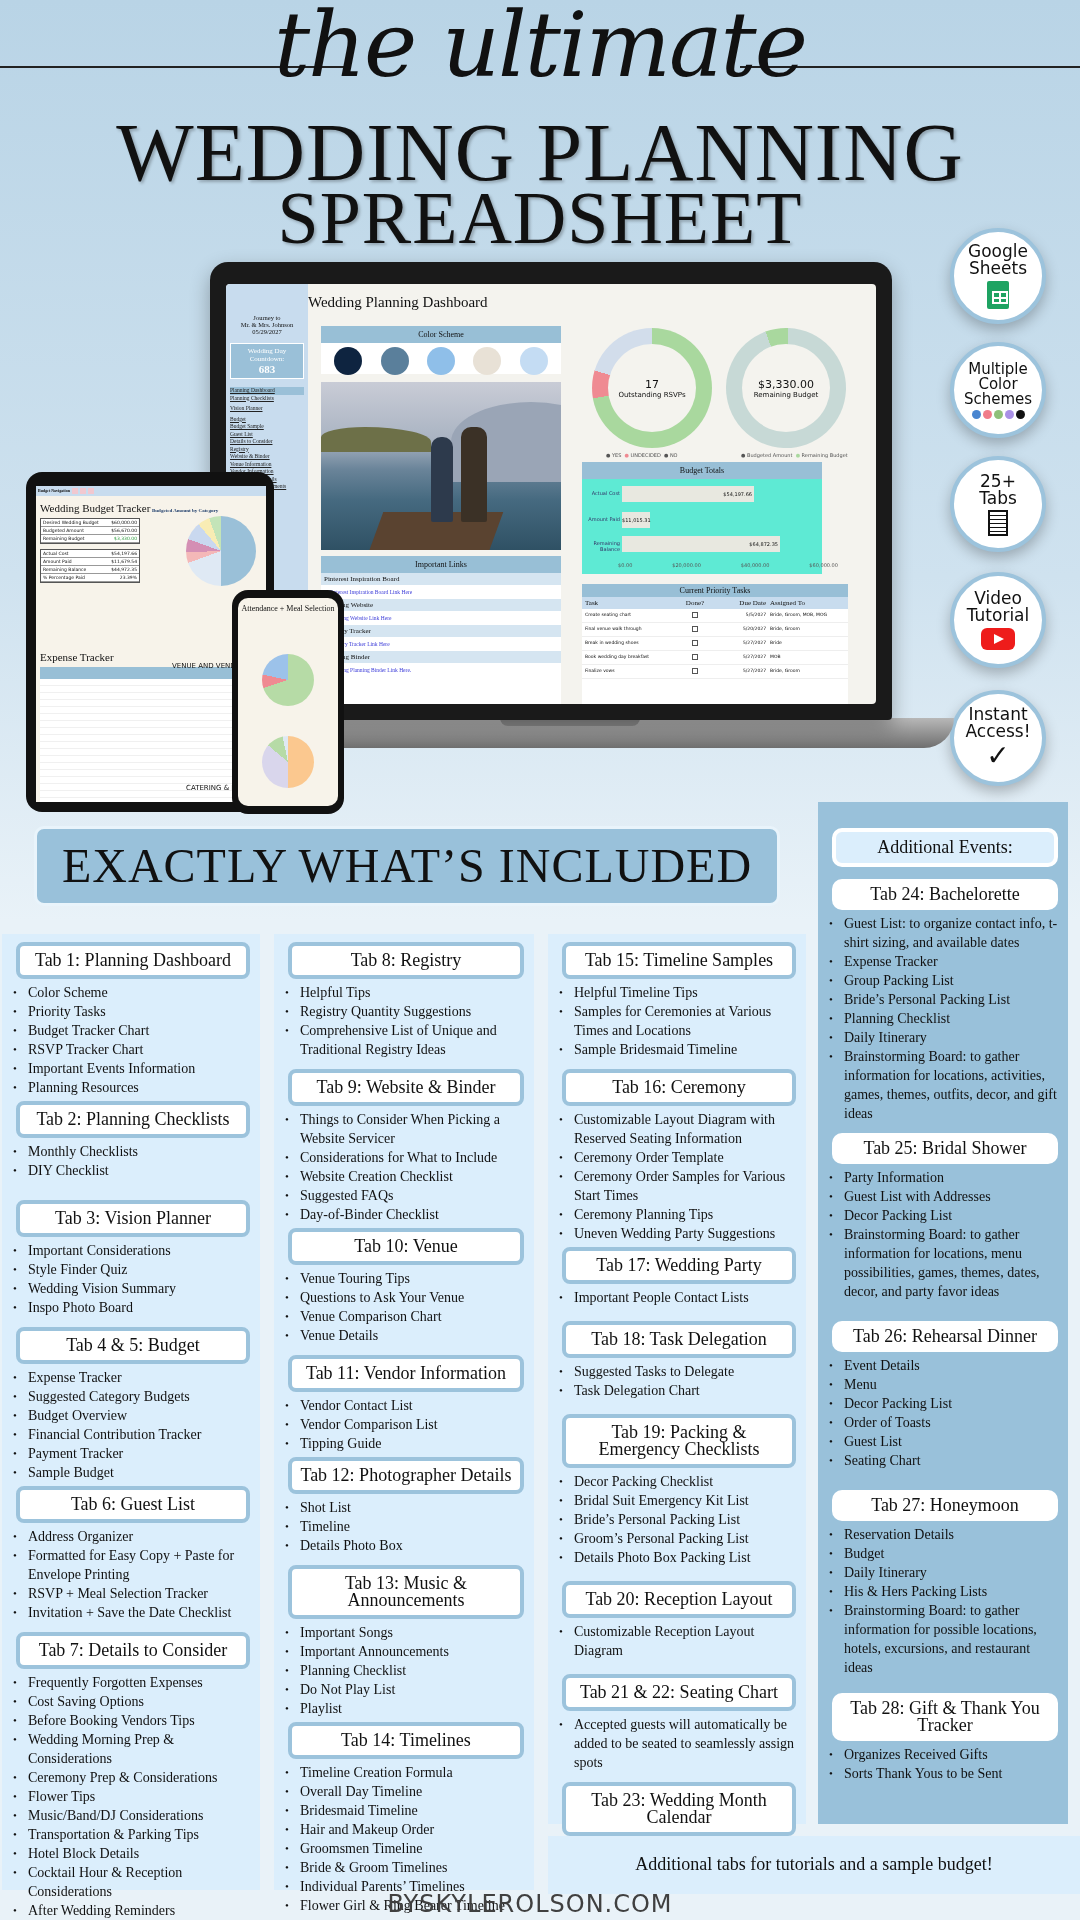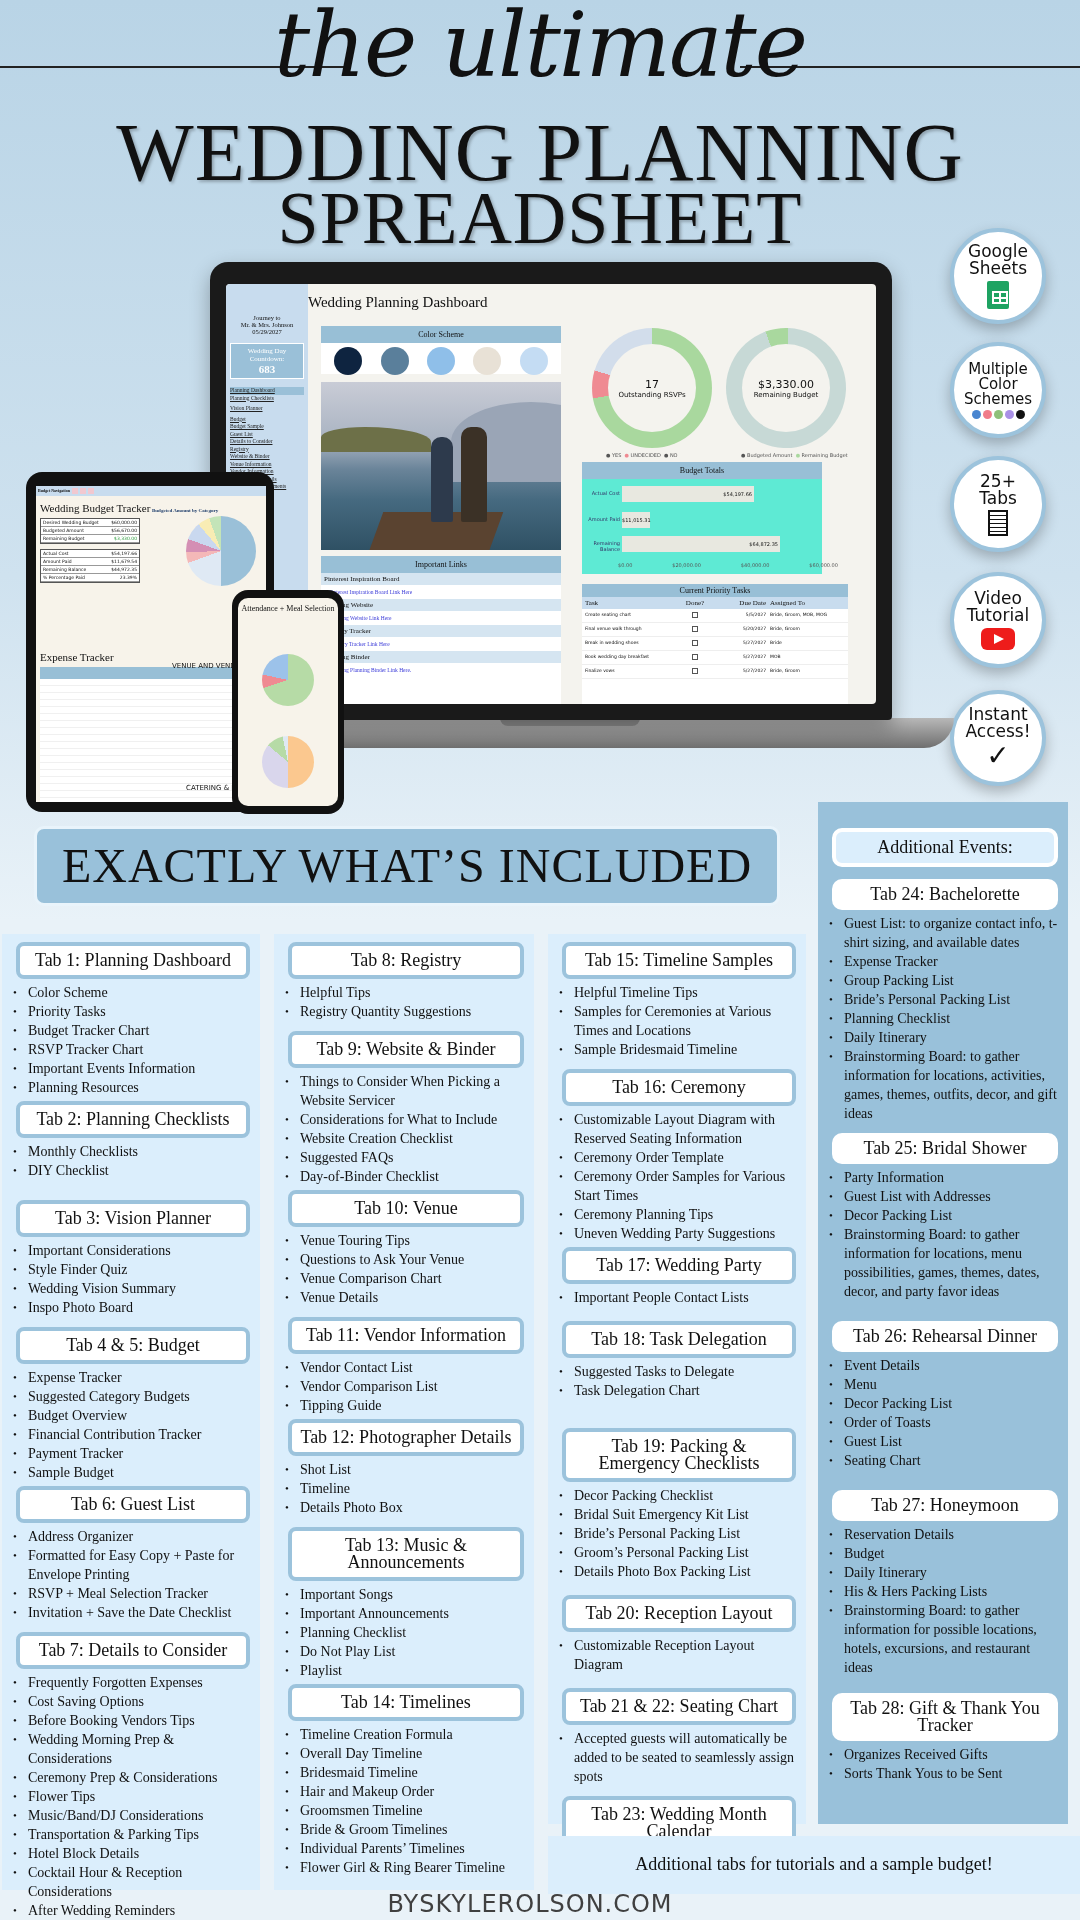--- a/index.html
+++ b/index.html
@@ -369,20 +369,21 @@
       <li>Cocktail Hour &amp; Reception Considerations</li>
       <li>After Wedding Reminders</li>
     </ul>
 </div>
 
 <div class="col" style="left:274px;top:934px;width:260px;height:956px;padding-top:8px">
   <div class="tabbox">Tab 8: Registry</div>
   <ul>
       <li>Helpful Tips</li>
       <li>Registry Quantity Suggestions</li>
+      <li>Comprehensive List of Unique and Traditional Registry Ideas</li>
     </ul>
   <div class="tabbox">Tab 9: Website &amp; Binder</div>
   <ul style="margin-bottom:4px">
       <li>Things to Consider When Picking a Website Servicer</li>
       <li>Considerations for What to Include</li>
       <li>Website Creation Checklist</li>
       <li>Suggested FAQs</li>
       <li>Day-of-Binder Checklist</li>
     </ul>
   <div class="tabbox">Tab 10: Venue</div>
@@ -438,21 +439,21 @@
       <li>Ceremony Order Template</li>
       <li>Ceremony Order Samples for Various Start Times</li>
       <li>Ceremony Planning Tips</li>
       <li>Uneven Wedding Party Suggestions</li>
     </ul>
   <div class="tabbox">Tab 17: Wedding Party</div>
   <ul style="margin-bottom:14px">
       <li>Important People Contact Lists</li>
     </ul>
   <div class="tabbox">Tab 18: Task Delegation</div>
-  <ul style="margin-bottom:28px">
+  <ul style="margin-bottom:14px">
       <li>Suggested Tasks to Delegate</li>
       <li>Task Delegation Chart</li>
     </ul>
   <div class="tabbox">Tab 19: Packing &amp; Emergency Checklists</div>
   <ul style="margin-bottom:14px">
       <li>Decor Packing Checklist</li>
       <li>Bridal Suit Emergency Kit List</li>
       <li>Bride’s Personal Packing List</li>
       <li>Groom’s Personal Packing List</li>
       <li>Details Photo Box Packing List</li>

